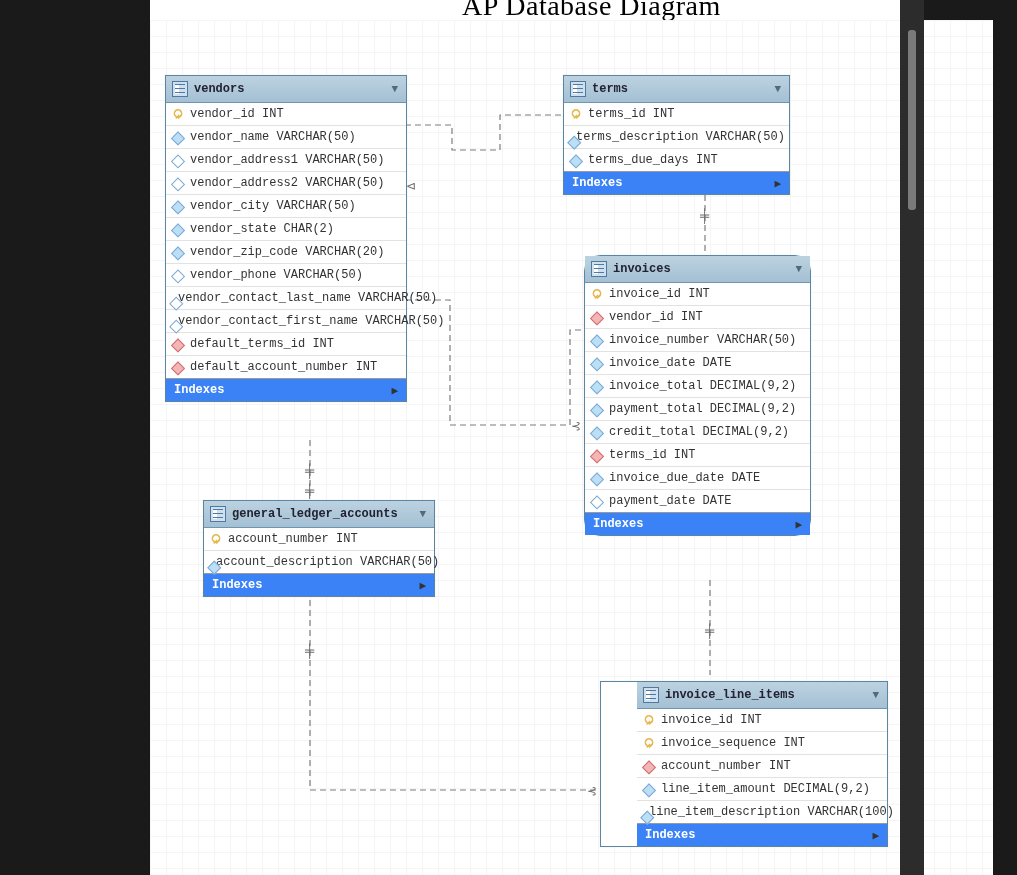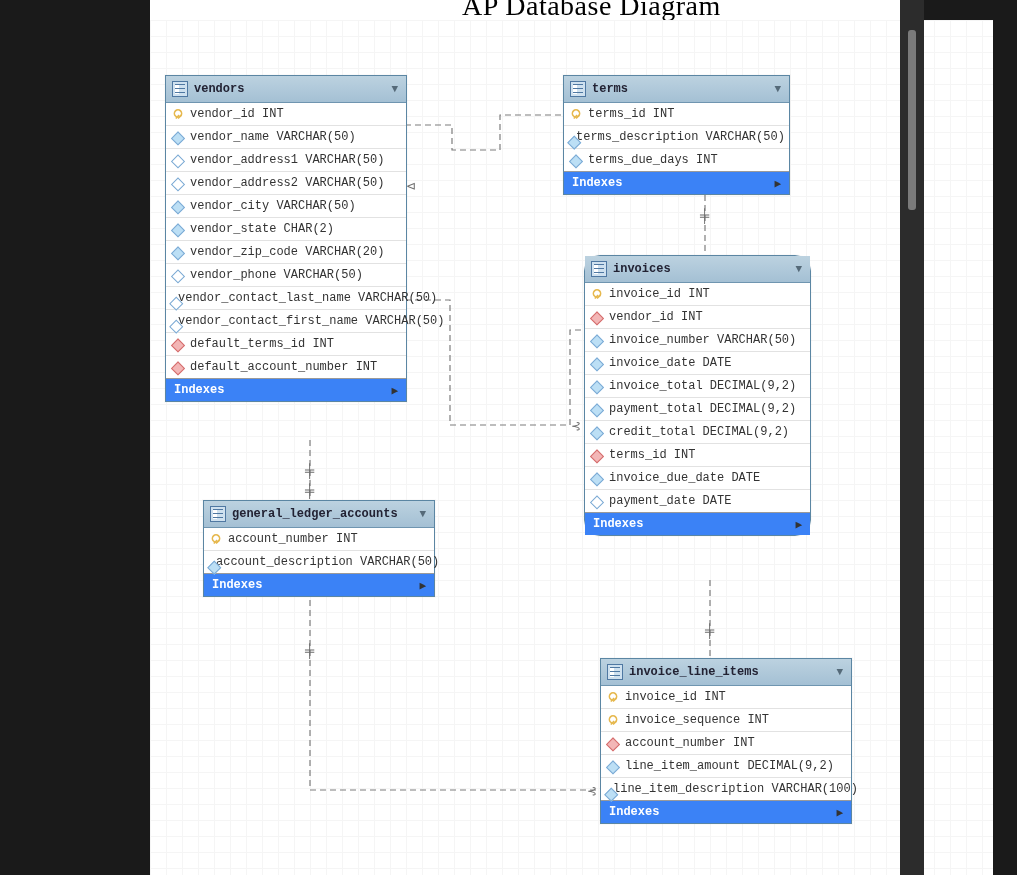--- a/index.html
+++ b/index.html
@@ -227,21 +227,21 @@
             <span class="ico ico-dia hollow"></span>
             <span>payment_date DATE</span>
           </div>
         </div>
       <div class="idx">
         <span>Indexes</span>
         <span class="tri">▶</span>
       </div>
     </div>
 
-    <div class="entity" id="ent-ili" style="left:450px;top:638px;width:250px;">
+    <div class="entity" id="ent-ili" style="left:450px;top:661px;width:250px;padding-left:36px;">
       <div class="ent-head">
         <span class="tbl-icon"></span>
         <span>invoice_line_items</span>
         <span class="arrow">▼</span>
       </div>
       <div class="cols">
           <div class="col">
             <span class="ico ico-key"></span>
             <span>invoice_id INT</span>
           </div>

